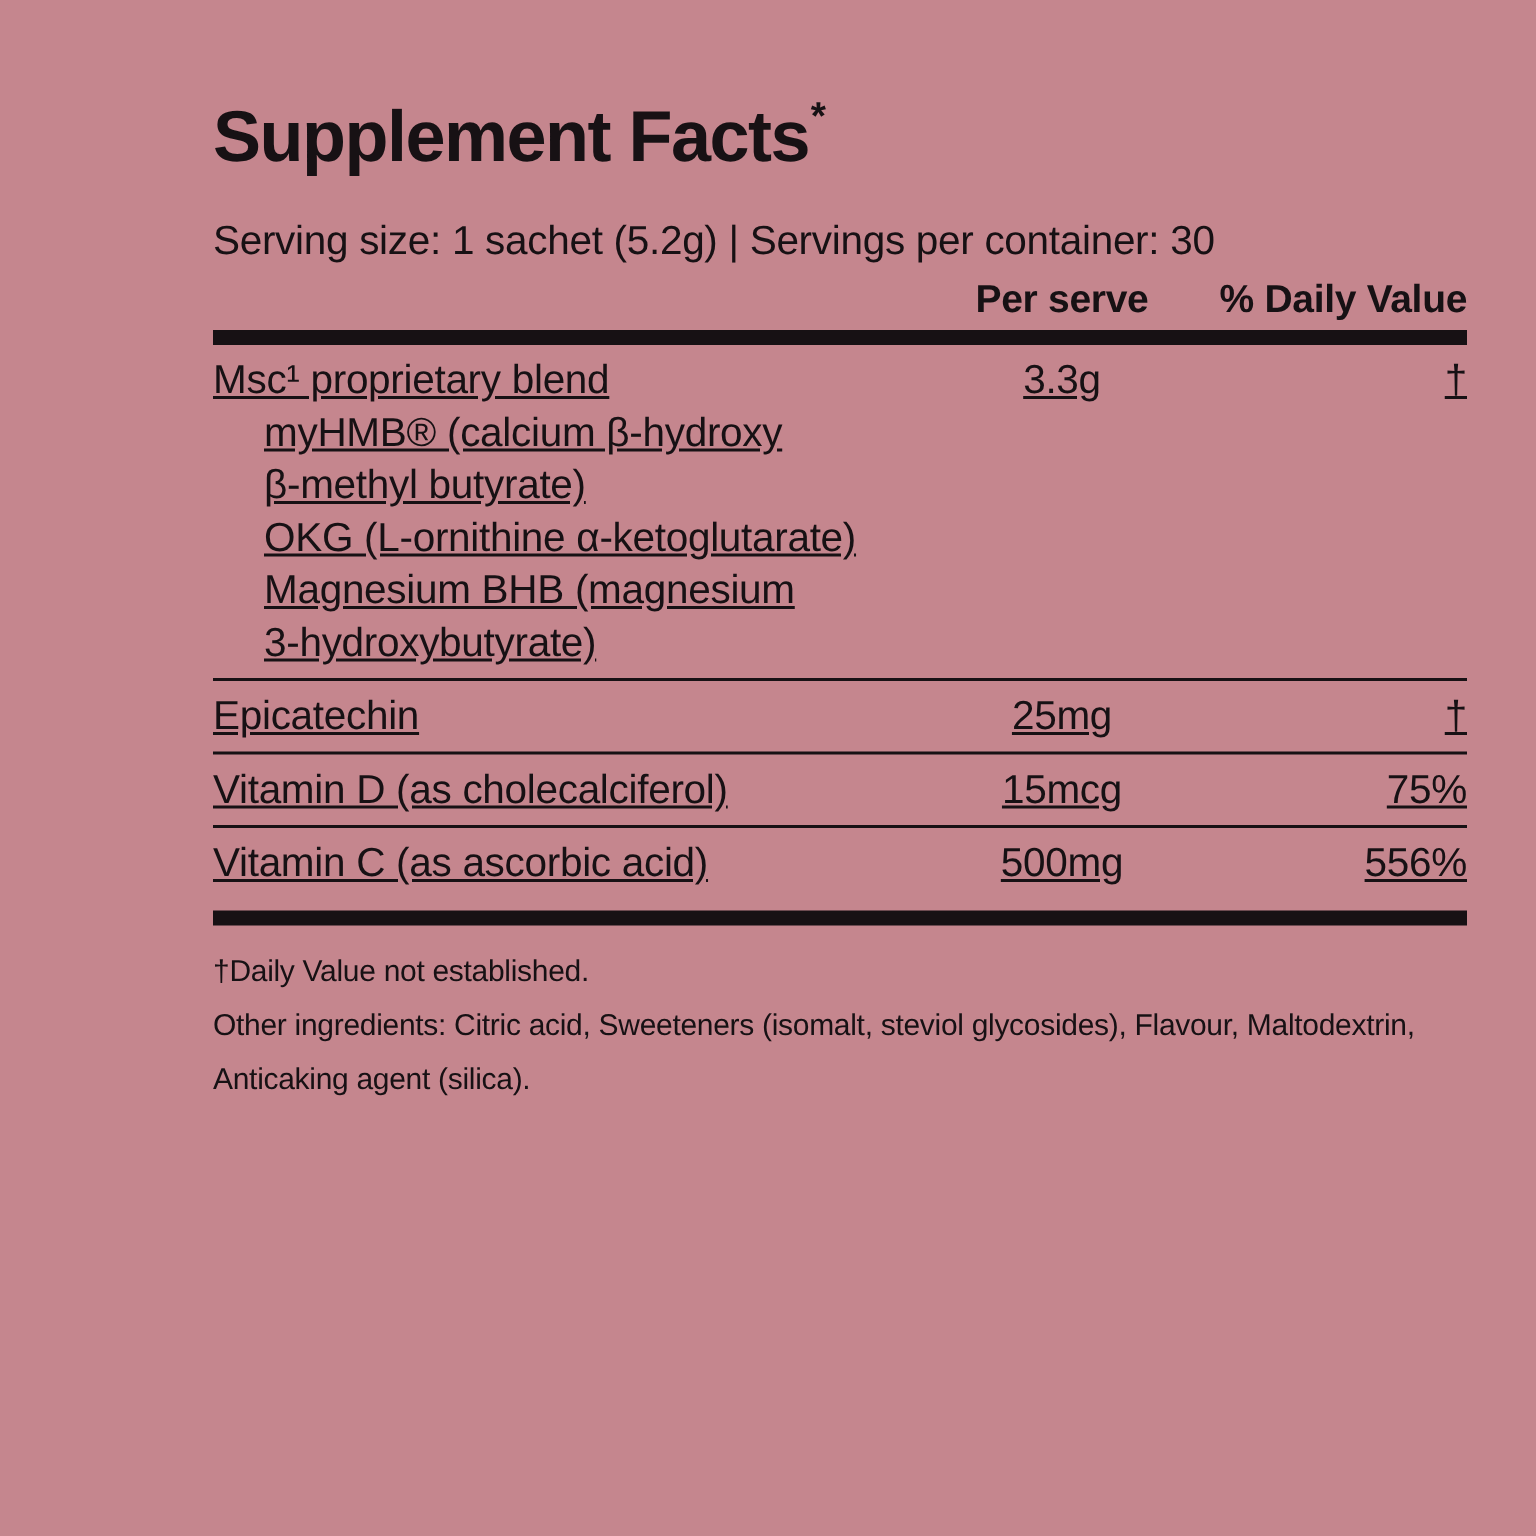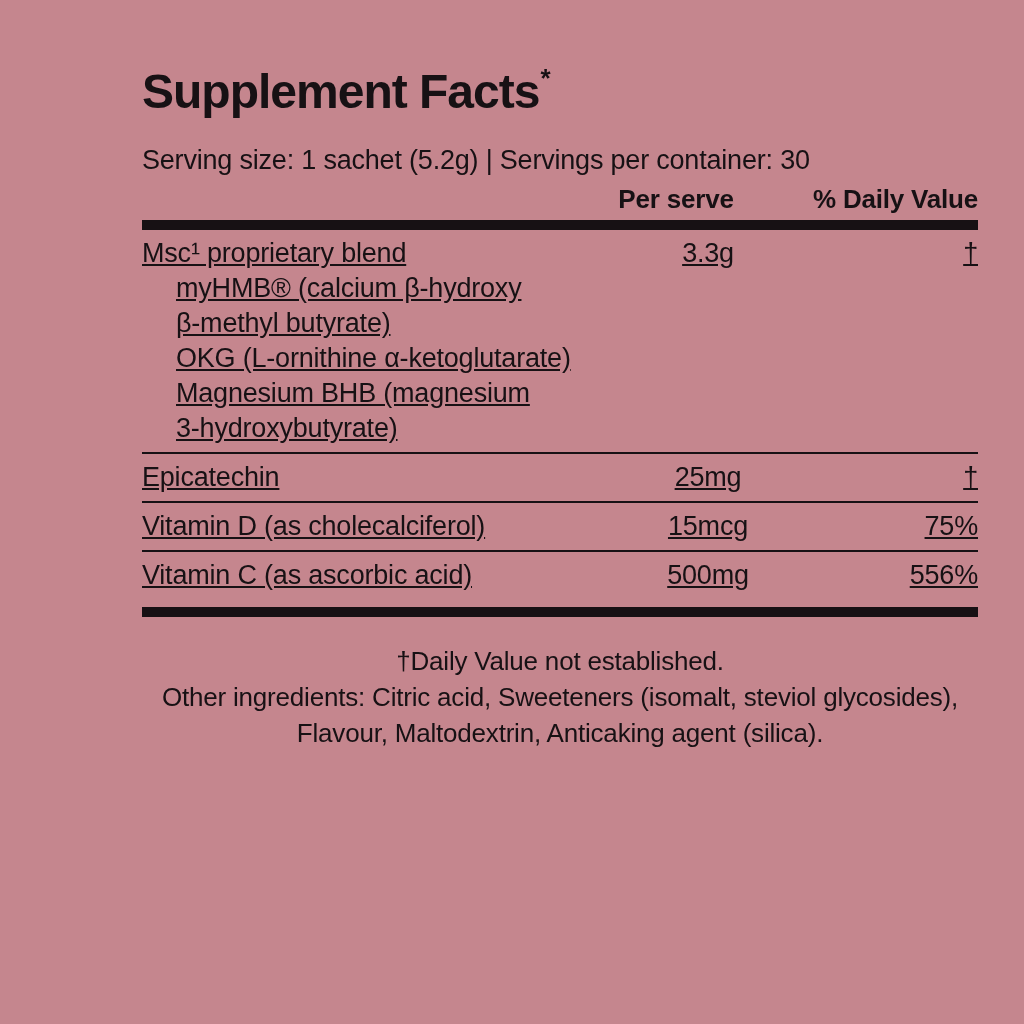--- a/index.html
+++ b/index.html
@@ -64,21 +64,20 @@
     width: 165px;
     text-align: right;
     white-space: nowrap;
   }
   .header-row {
     margin-top: 12px;
     font-size: 26px;
     font-weight: 700;
     letter-spacing: -0.2px;
     line-height: 1.0;
-    gap: 32px;
   }
   .bar-thick {
     margin-top: 8px;
     height: 10px;
     background: #171114;
   }
   .bar-thin {
     height: 2px;
     background: #171114;
   }
@@ -86,25 +85,24 @@
     padding: 6px 0;
     font-size: 27px;
     letter-spacing: -0.2px;
     line-height: 35px;
     text-decoration: underline;
   }
   .sub-line {
     padding-left: 34px;
   }
   .footnotes {
-    margin-top: 26px;
-    font-size: 26px;
+    margin-top: 13px;
+    font-size: 20px;
     letter-spacing: -0.2px;
     line-height: 36px;
-    text-align: center;
   }
   .footnote { margin: 0; }
 </style>
 </head>
 <body>
 
 <div class="page">
   <div class="content">
 
     <h1 class="title"><span>Supplement Facts</span><sup>*</sup></h1>

